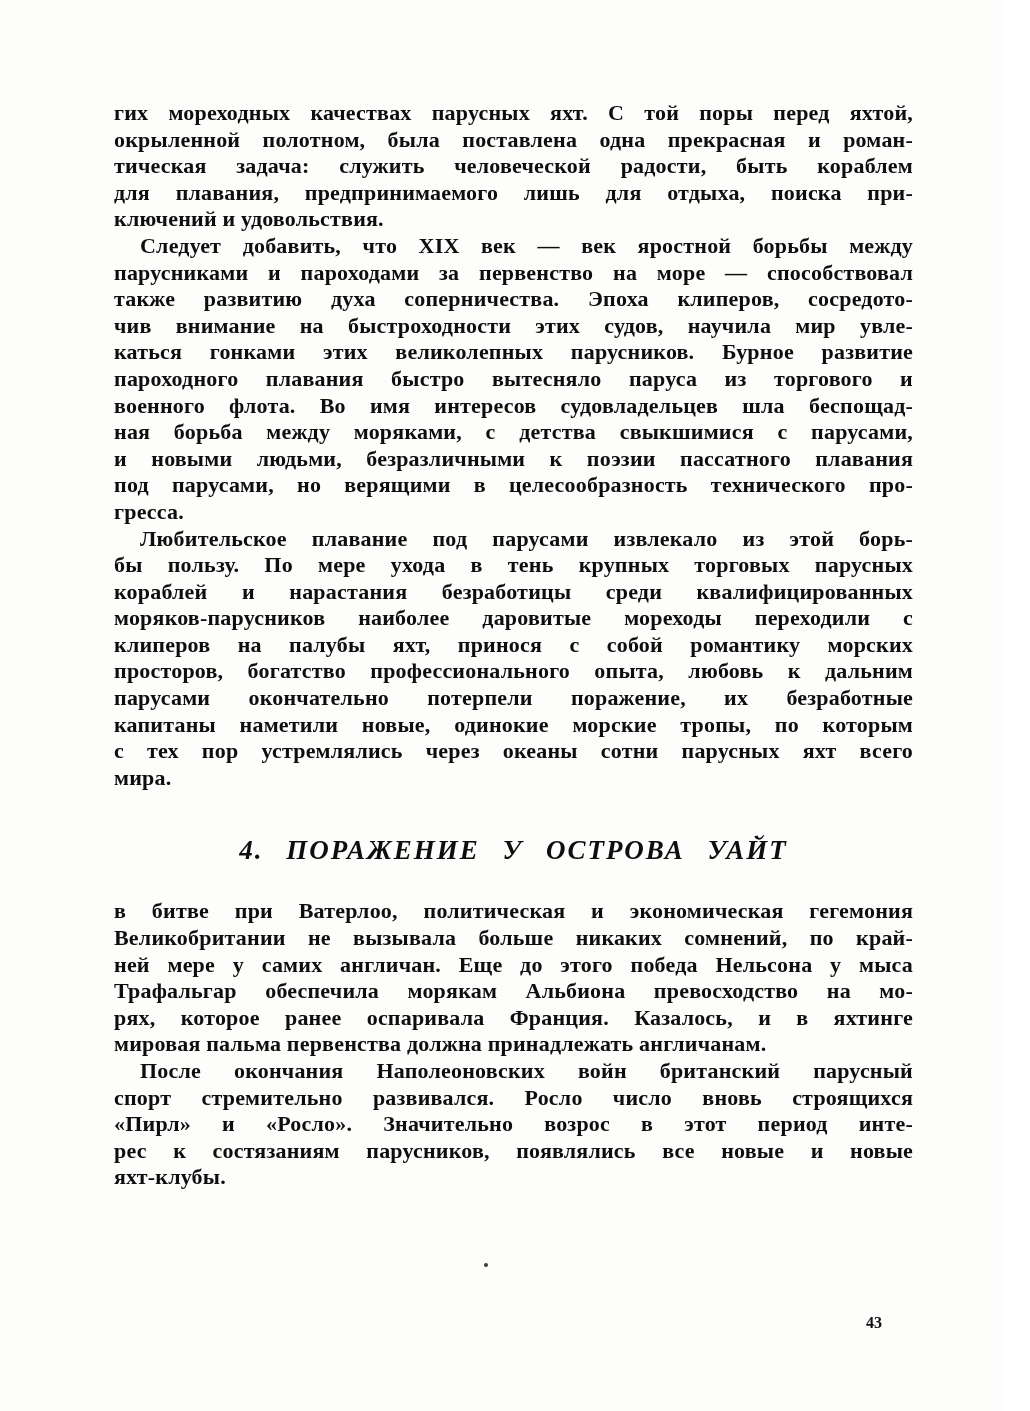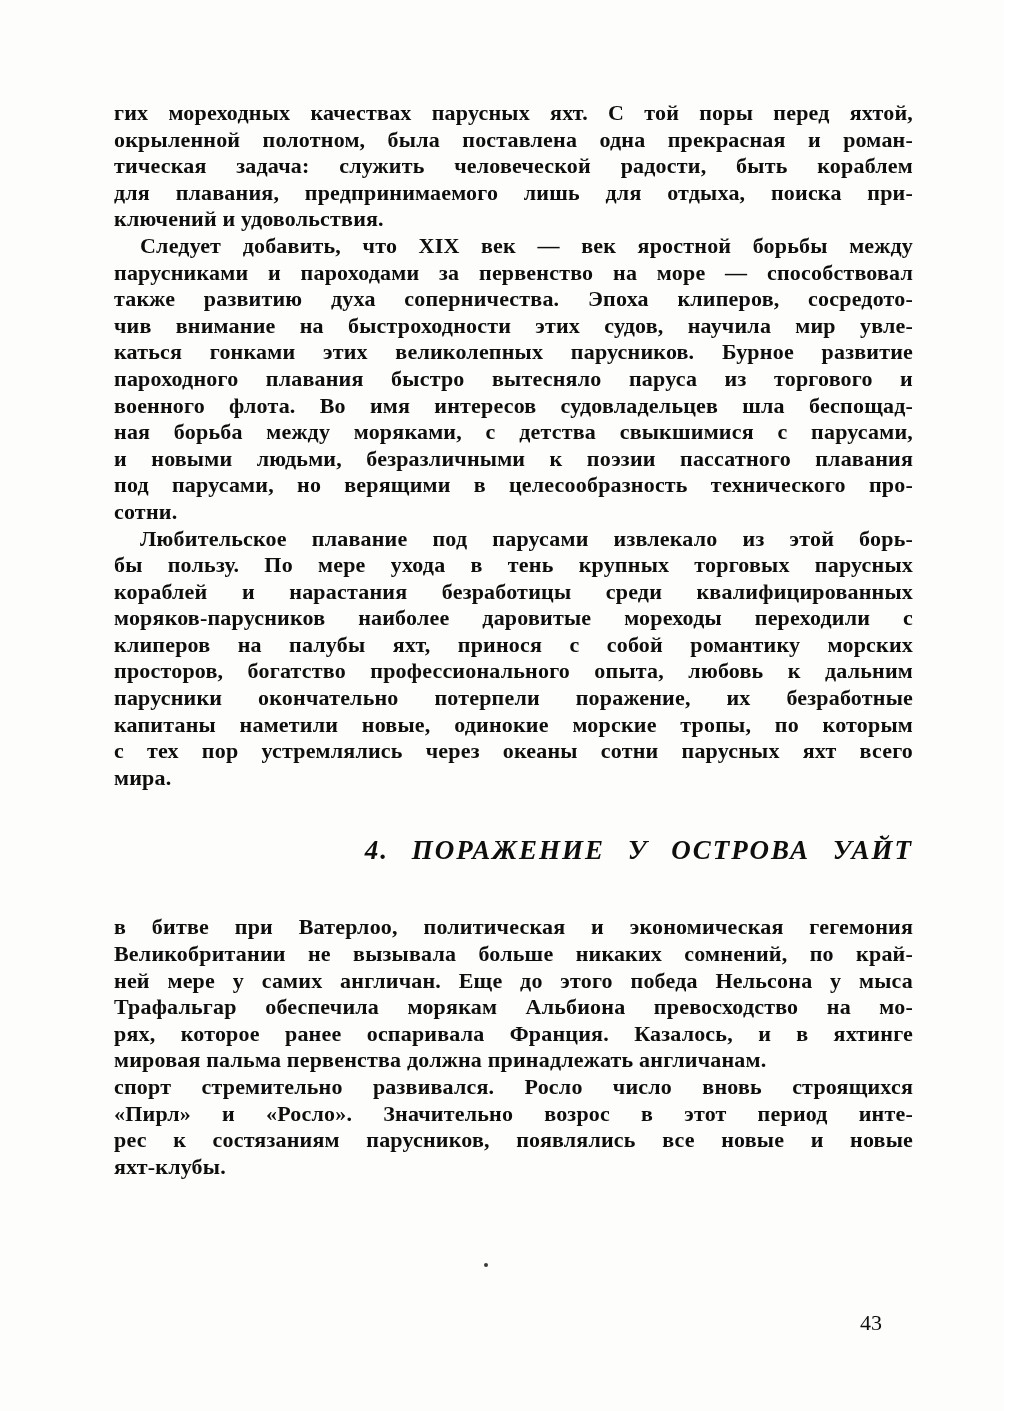--- a/index.html
+++ b/index.html
@@ -35,40 +35,40 @@
     white-space: normal;
     letter-spacing: 0.2px;
   }
   .line.final {
     text-align-last: left;
   }
   .line.indent {
     padding-left: 26px;
   }
   .section-heading {
-    margin: 44px 0 16px 0;
+    margin: 44px 0 0 0;
     padding: 0;
     height: 30px;
     line-height: 30px;
     font-size: 27px;
     font-style: italic;
     font-weight: bold;
-    text-align: right;
+    text-align: center;
     letter-spacing: 2px;
     word-spacing: 14px;
   }
   .heading-spacer {
     height: 33px;
   }
   .page-number {
     position: absolute;
     top: 1308px;
     right: 122px;
-    font-size: 22px;
-    font-weight: normal;
+    font-size: 16px;
+    font-weight: bold;
     line-height: 30px;
   }
   .scan-speck {
     position: absolute;
     left: 484px;
     top: 1263px;
     width: 4px;
     height: 4px;
     background: #3a3a3a;
     border-radius: 2px;
@@ -91,47 +91,48 @@
         <div class="line indent">Следует добавить, что XIX век — век яростной борьбы между</div>
         <div class="line">парусниками и пароходами за первенство на море — способствовал</div>
         <div class="line">также развитию духа соперничества. Эпоха клиперов, сосредото-</div>
         <div class="line">чив внимание на быстроходности этих судов, научила мир увле-</div>
         <div class="line">каться гонками этих великолепных парусников. Бурное развитие</div>
         <div class="line">пароходного плавания быстро вытесняло паруса из торгового и</div>
         <div class="line">военного флота. Во имя интересов судовладельцев шла беспощад-</div>
         <div class="line">ная борьба между моряками, с детства свыкшимися с парусами,</div>
         <div class="line">и новыми людьми, безразличными к поэзии пассатного плавания</div>
         <div class="line">под парусами, но верящими в целесообразность технического про-</div>
-        <div class="line final">сотни.</div>
+        <div class="line final">гресса.</div>
       </div>
     <div class="para">
         <div class="line indent">Любительское плавание под парусами извлекало из этой борь-</div>
         <div class="line">бы пользу. По мере ухода в тень крупных торговых парусных</div>
         <div class="line">кораблей и нарастания безработицы среди квалифицированных</div>
         <div class="line">моряков-парусников наиболее даровитые мореходы переходили с</div>
         <div class="line">клиперов на палубы яхт, принося с собой романтику морских</div>
         <div class="line">просторов, богатство профессионального опыта, любовь к дальним</div>
-        <div class="line">парусники окончательно потерпели поражение, их безработные</div>
+        <div class="line">парусами окончательно потерпели поражение, их безработные</div>
         <div class="line">капитаны наметили новые, одинокие морские тропы, по которым</div>
         <div class="line">с тех пор устремлялись через океаны сотни парусных яхт всего</div>
         <div class="line final">мира.</div>
       </div>
 
     <h2 class="section-heading">4. ПОРАЖЕНИЕ У ОСТРОВА УАЙТ</h2>
     <div class="heading-spacer"></div>
 
     <div class="para">
         <div class="line">в битве при Ватерлоо, политическая и экономическая гегемония</div>
         <div class="line">Великобритании не вызывала больше никаких сомнений, по край-</div>
         <div class="line">ней мере у самих англичан. Еще до этого победа Нельсона у мыса</div>
         <div class="line">Трафальгар обеспечила морякам Альбиона превосходство на мо-</div>
         <div class="line">рях, которое ранее оспаривала Франция. Казалось, и в яхтинге</div>
         <div class="line final">мировая пальма первенства должна принадлежать англичанам.</div>
       </div>
     <div class="para">
+        <div class="line indent">После окончания Наполеоновских войн британский парусный</div>
         <div class="line">спорт стремительно развивался. Росло число вновь строящихся</div>
         <div class="line">«Пирл» и «Росло». Значительно возрос в этот период инте-</div>
         <div class="line">рес к состязаниям парусников, появлялись все новые и новые</div>
         <div class="line final">яхт-клубы.</div>
       </div>
 
   </div>
 
   <div class="scan-speck"></div>
   <div class="page-number">43</div>

